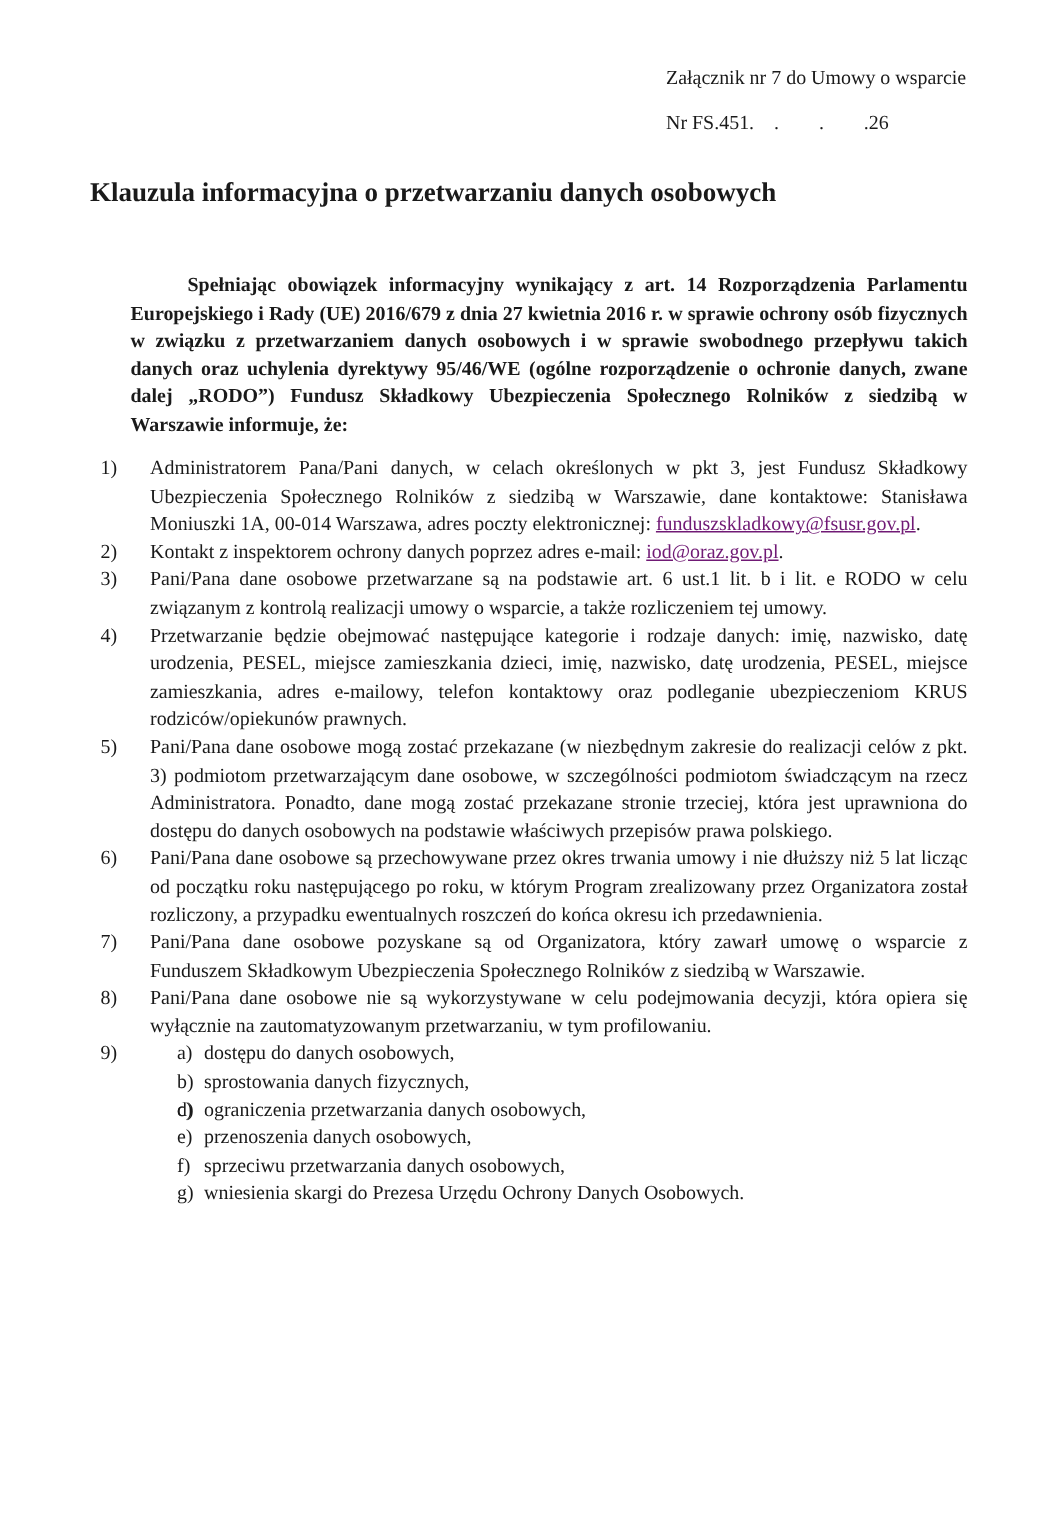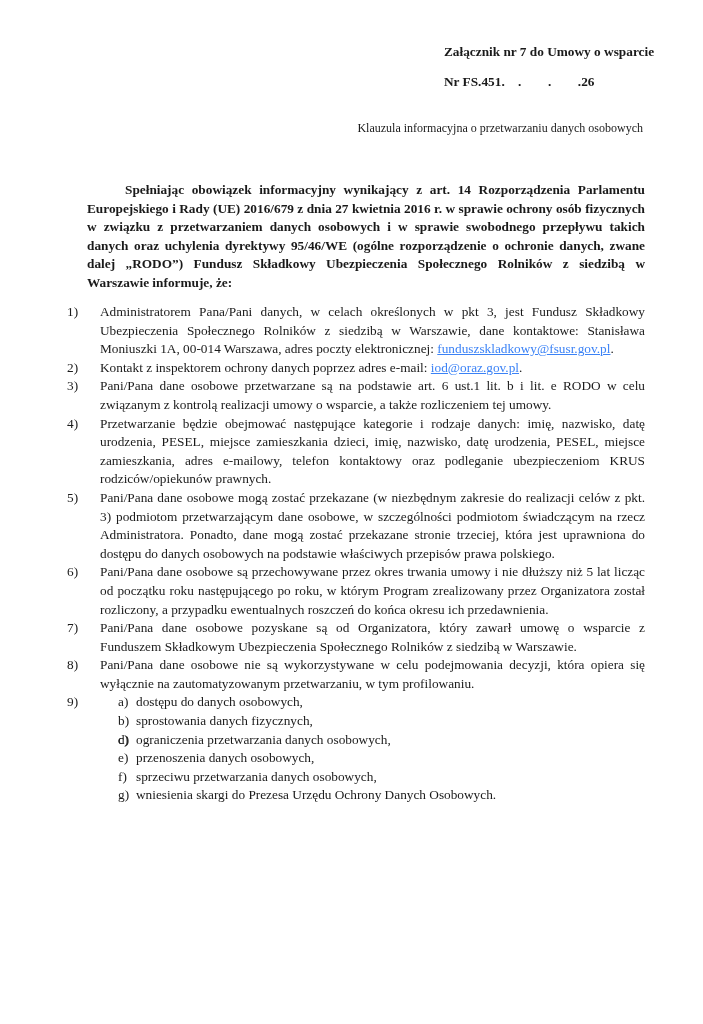--- a/index.html
+++ b/index.html
@@ -2,45 +2,45 @@
 <html><head>
 <meta charset="utf-8">
 <style>
   html, body { margin: 0; padding: 0; background: #ffffff; }
   body {
     width: 703px; height: 1024px; overflow: hidden; position: relative;
     font-family: "Liberation Serif", serif; color: #1a1a1a;
     font-size: 13.3px; line-height: 18.6px;
   }
   .header-right {
-    position: absolute; left: 444px; top: 37px; width: 240px; font-weight: bold;
+    position: absolute; left: 444px; top: 37px; width: 240px;
   }
   .header-right div { height: 30px; line-height: 30px; font-size: 13.3px; }
   .title {
     position: absolute; left: 60px; top: 119px; width: 583px;
-    text-align: right; font-weight: normal; font-size: 12px; line-height: 18.5px;
+    text-align: left; font-weight: bold; font-size: 18px; line-height: 18.5px;
   }
   .intro {
     position: absolute; left: 87px; top: 181px; width: 558px;
     text-align: justify; text-indent: 38px; line-height: 18.6px; font-weight: bold;
   }
   .list {
     position: absolute; left: 67px; top: 303px; width: 578px; margin: 0; padding: 0;
     list-style: none;
   }
   .list > li {
     position: relative; padding-left: 33px; text-align: justify; margin: 0;
   }
   .list > li .num { position: absolute; left: 0; top: 0; }
   .sub {
     list-style: none; margin: 0; padding: 0; margin-left: 18px;
   }
   .sub li { position: relative; padding-left: 18px; }
   .sub li .let { position: absolute; left: 0; top: 0; }
-  a.link { color: #3b82f6; text-decoration: underline; }
+  a.link { color: #701a75; text-decoration: underline; }
 </style>
 </head>
 <body>
 
 <div class="header-right">
   <div>Załącznik nr 7 do Umowy o wsparcie</div>
   <div style="white-space:pre;">Nr FS.451.    .        .        .26</div>
 </div>
 
 <div class="title">

